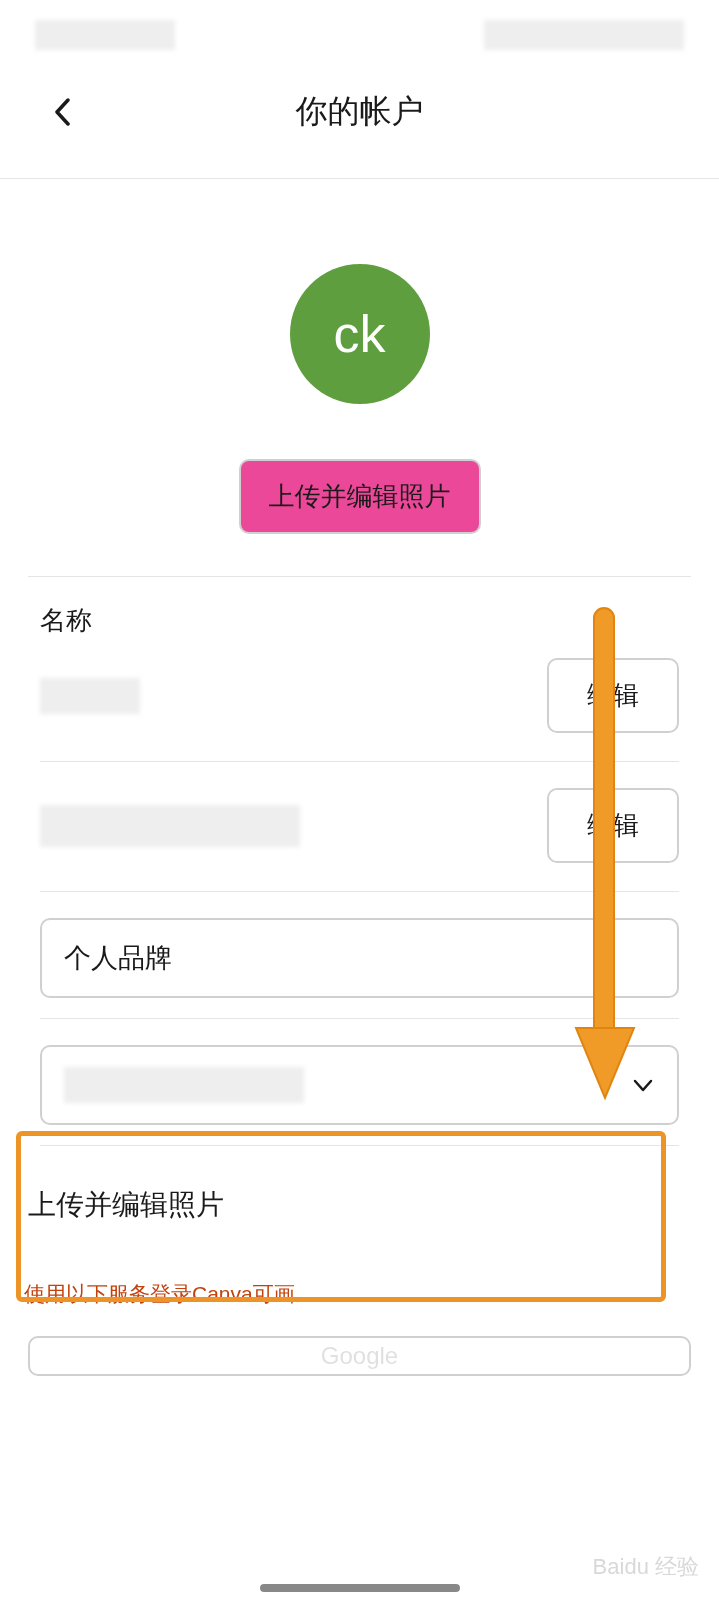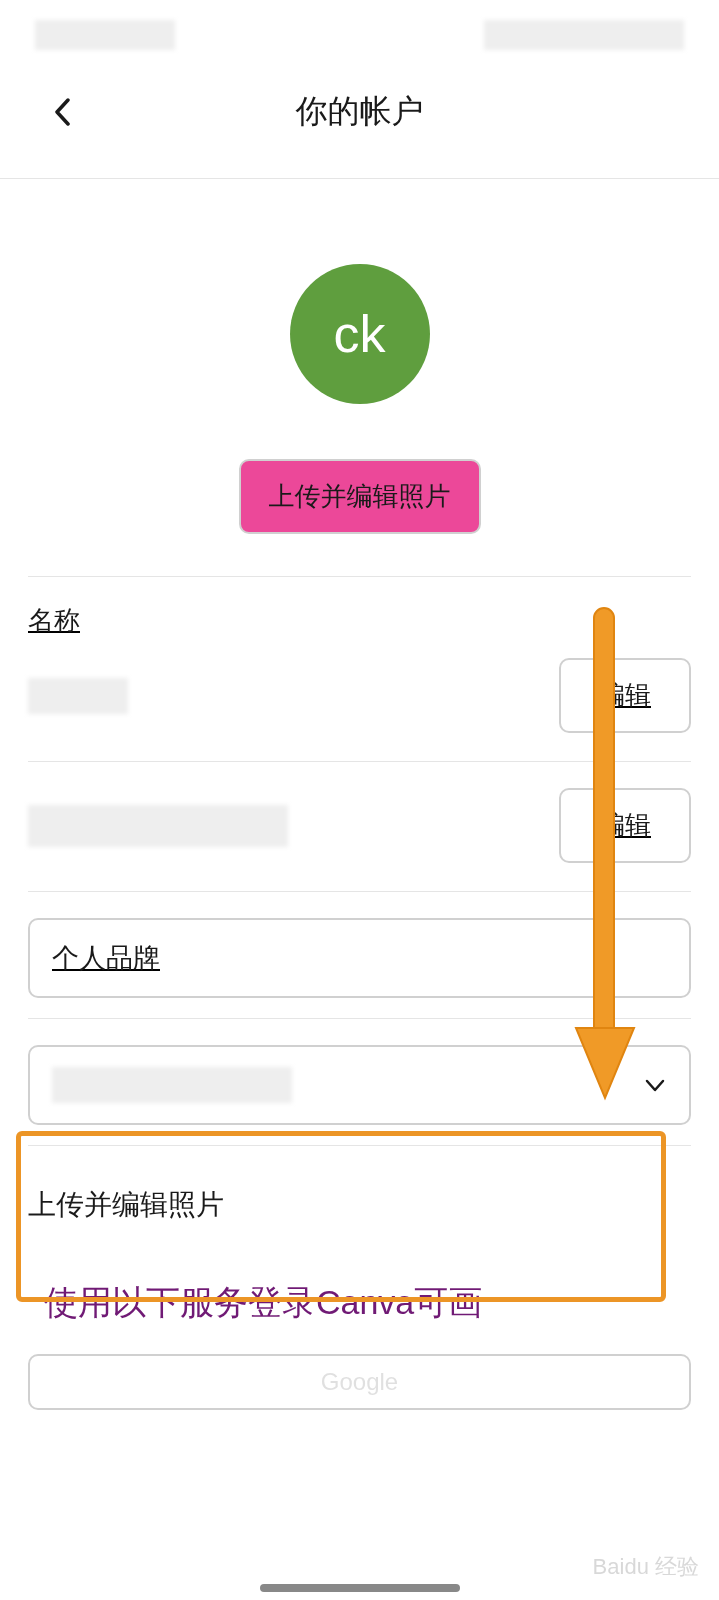--- a/index.html
+++ b/index.html
@@ -81,22 +81,21 @@
       font-size: 26px;
       background: #ec4899;
       color: #1a1a1a;
     }
     .divider {
       height: 1px;
       background: #e5e5e5;
       margin: 12px 28px 0;
     }
     .field-section {
-      padding: 26px 28px 0;
-      text-decoration: underline;
+      padding: 26px 40px 0;
     }
     .field-label {
       font-size: 26px;
       color: #1a1a1a;
       margin-bottom: 20px;
     }
     .field-row {
       display: flex;
       justify-content: space-between;
       align-items: center;
@@ -156,23 +155,23 @@
       z-index: 10;
       pointer-events: none;
     }
     .section-title {
       font-size: 28px;
       font-weight: 500;
       color: #1a1a1a;
       padding: 40px 28px 0;
     }
     .section-subtitle {
-      font-size: 34px;
-      color: #701a75;
-      padding: 56px 44px 0;
+      font-size: 21px;
+      color: #c2410c;
+      padding: 56px 24px 0;
     }
     .watermark {
       position: absolute;
       bottom: 18px;
       right: 20px;
       font-size: 22px;
       color: rgba(100,100,100,0.25);
       font-weight: normal;
     }
     .bottom-bar {
@@ -192,21 +191,21 @@
     .redacted-select-value {
       width: 240px;
       height: 36px;
       background: #eeeeee;
       filter: blur(2px);
     }
     .login-button-partial {
       margin: 28px 28px 0;
       border: 2px solid #d0d0d0;
       border-radius: 10px;
-      height: 56px;
+      height: 40px;
       display: flex;
       align-items: center;
       justify-content: center;
       font-size: 24px;
       color: rgba(100,100,100,0.2);
     }
   </style>
 </head>
 <body>
 

